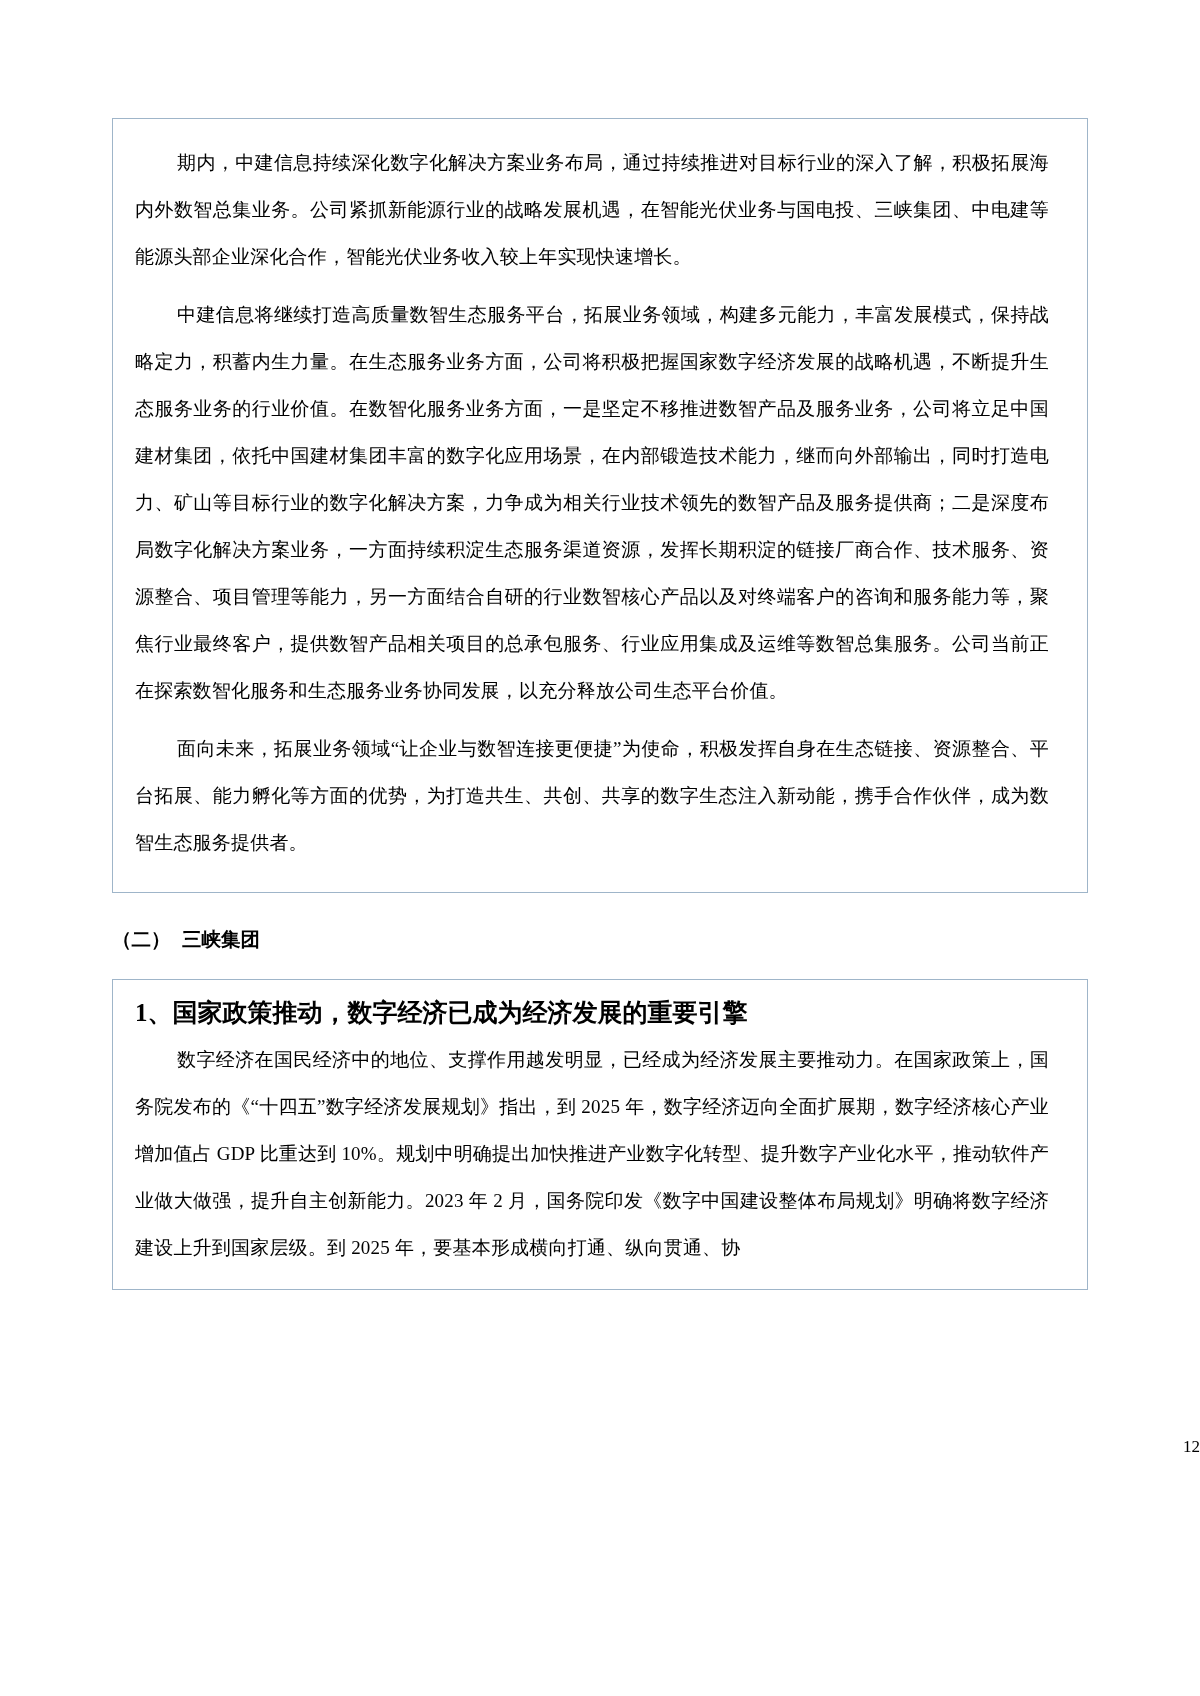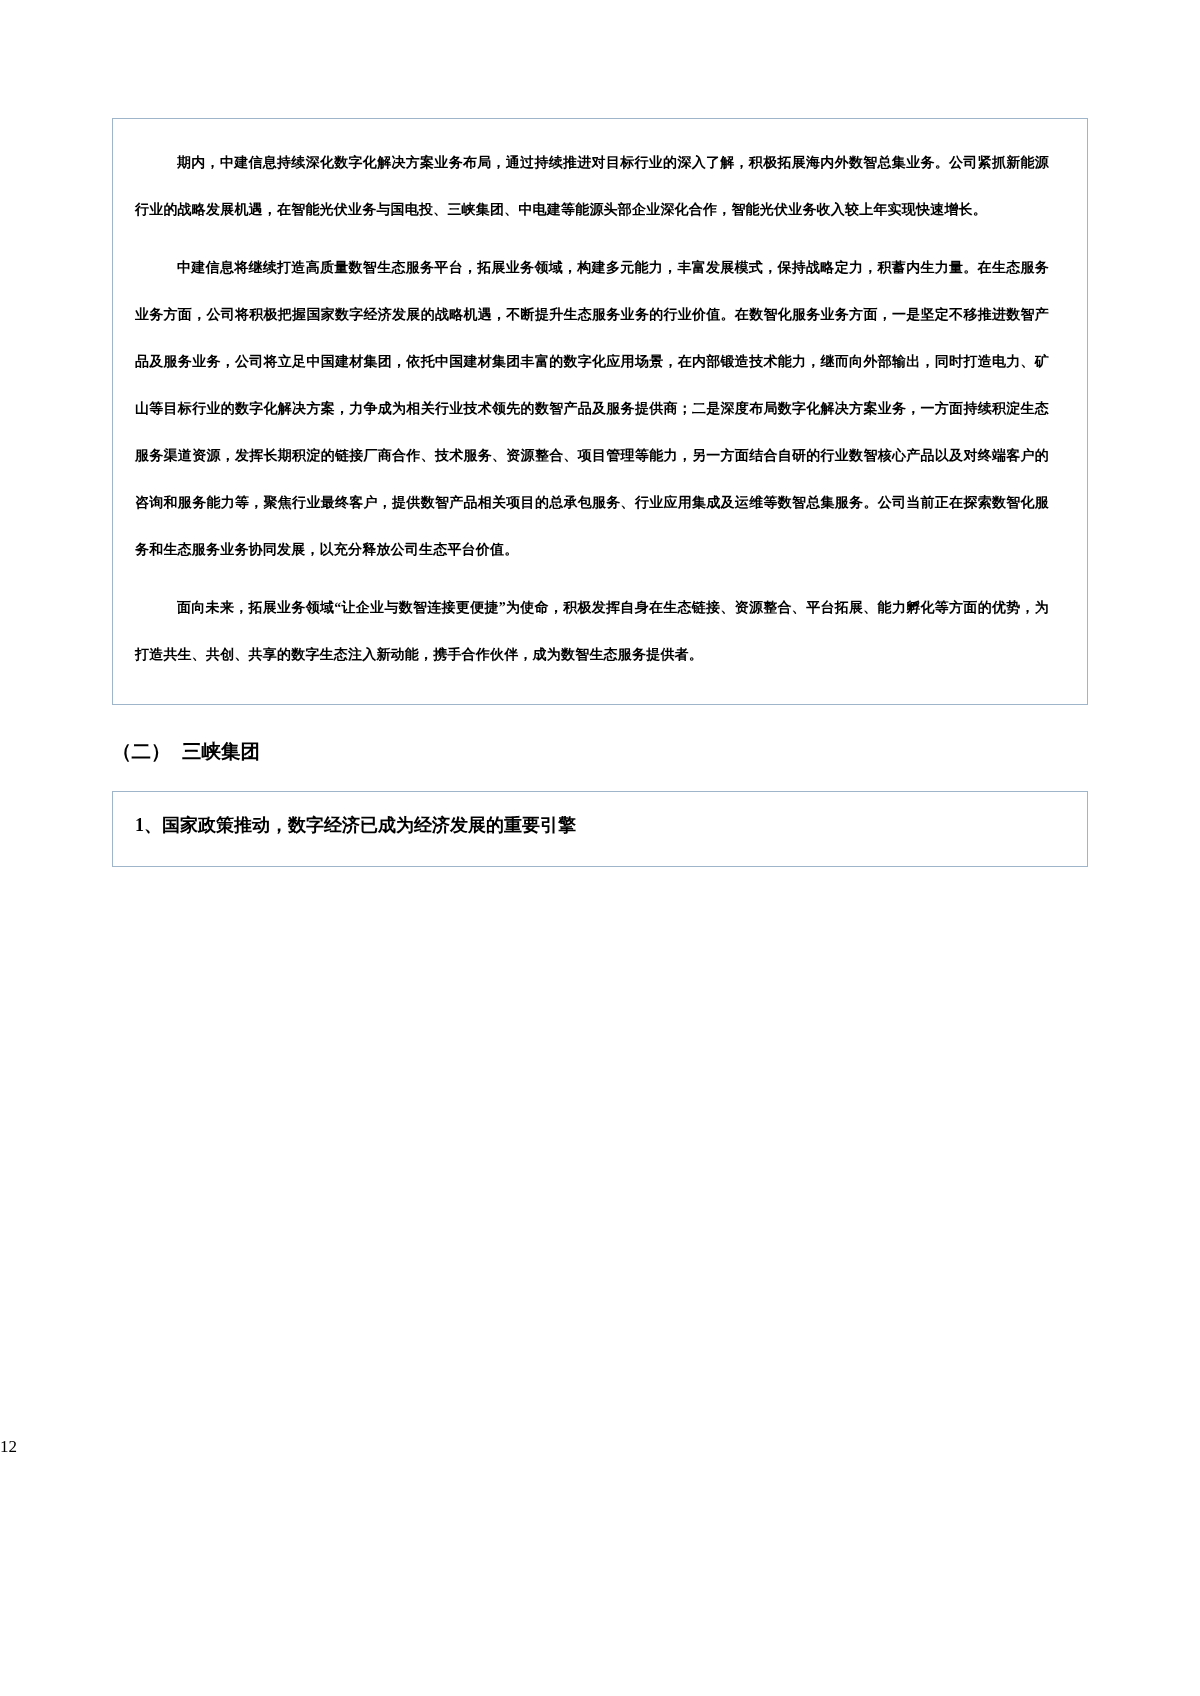--- a/index.html
+++ b/index.html
@@ -27,59 +27,58 @@
     border: 1px solid #9fb5c9;
     box-sizing: border-box;
     padding: 18px 22px 20px 22px;
   }
   .block.first {
     padding-top: 20px;
     padding-bottom: 26px;
   }
   p.para {
     margin: 0 16px 0 0;
-    font-size: 14px;
+    font-size: 19px;
     line-height: 47px;
     text-align: justify;
     text-justify: inter-ideograph;
     letter-spacing: 0.2px;
-    font-weight: bold;
   }
   p.para + p.para {
     margin-top: 11px;
   }
   p.indent {
     text-indent: 42px;
   }
   .section-heading {
     margin: 30px 0 22px 0;
     font-size: 19.5px;
     font-weight: bold;
     line-height: 34px;
     display: flex;
   }
   .section-heading .num {
     width: 70px;
     flex: 0 0 auto;
   }
   .sub-heading {
-    font-size: 18px;
+    font-size: 25px;
     font-weight: bold;
     line-height: 34px;
     margin: 0 0 6px 0;
   }
   .block.second {
     padding: 16px 22px 18px 22px;
   }
   .page-number {
     position: absolute;
     left: 0;
     right: 0;
     top: 1437px;
-    text-align: left;
+    text-align: right;
     font-size: 17px;
     font-family: "Liberation Serif", serif;
   }
 </style>
 </head>
 <body>
 
 <div class="page">
   <div class="content">
 
@@ -89,18 +88,19 @@
       <p class="para indent">面向未来，拓展业务领域“让企业与数智连接更便捷”为使命，积极发挥自身在生态链接、资源整合、平台拓展、能力孵化等方面的优势，为打造共生、共创、共享的数字生态注入新动能，携手合作伙伴，成为数智生态服务提供者。</p>
     </div>
 
     <div class="section-heading">
       <span class="num">（二）</span>
       <span>三峡集团</span>
     </div>
 
     <div class="block second">
       <div class="sub-heading">1、国家政策推动，数字经济已成为经济发展的重要引擎</div>
+      <p class="para indent">数字经济在国民经济中的地位、支撑作用越发明显，已经成为经济发展主要推动力。在国家政策上，国务院发布的《“十四五”数字经济发展规划》指出，到 2025 年，数字经济迈向全面扩展期，数字经济核心产业增加值占 GDP 比重达到 10%。规划中明确提出加快推进产业数字化转型、提升数字产业化水平，推动软件产业做大做强，提升自主创新能力。2023 年 2 月，国务院印发《数字中国建设整体布局规划》明确将数字经济建设上升到国家层级。到 2025 年，要基本形成横向打通、纵向贯通、协</p>
     </div>
 
   </div>
 
   <div class="page-number">12</div>
 </div>
 
 </body></html>

